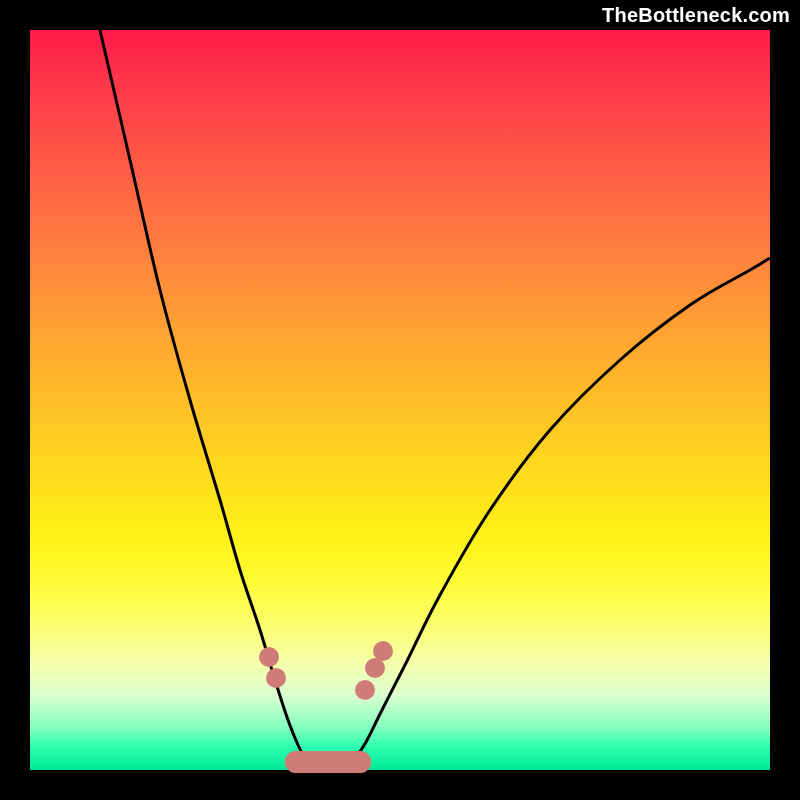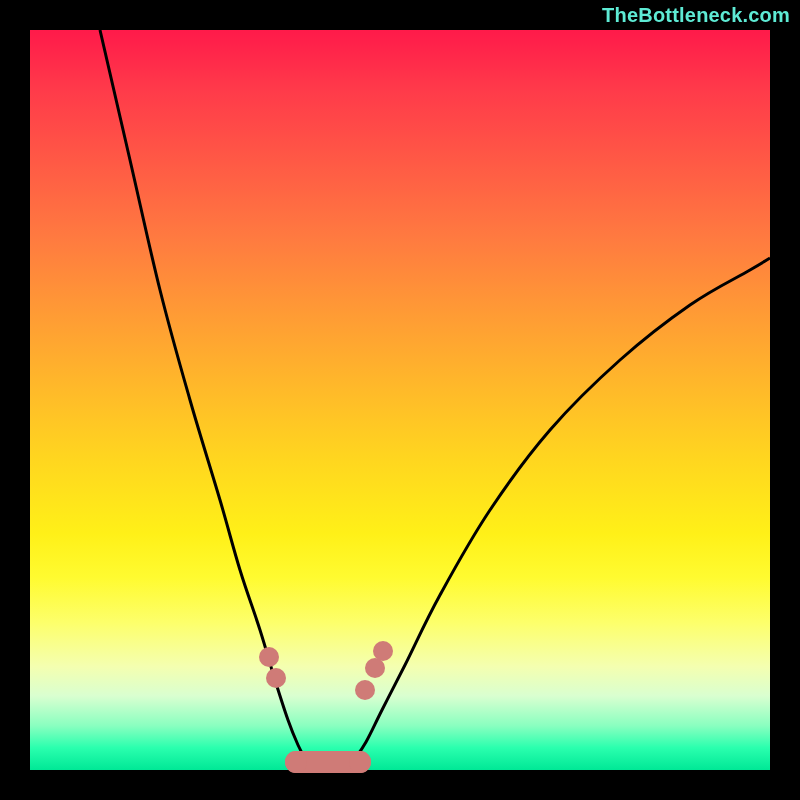--- a/index.html
+++ b/index.html
@@ -33,21 +33,21 @@
       #2affae 97%,
       #00e896 100%);
   }
   .watermark {
     position: absolute;
     top: 4px;
     right: 10px;
     font-family: Arial, Helvetica, sans-serif;
     font-size: 20px;
     font-weight: 600;
-    color: #5eead4;
+    color: #ffffff;
     letter-spacing: 0.2px;
   }
   svg.curve {
     position: absolute;
     left: 30px;
     top: 30px;
     width: 740px;
     height: 740px;
     overflow: visible;
   }

